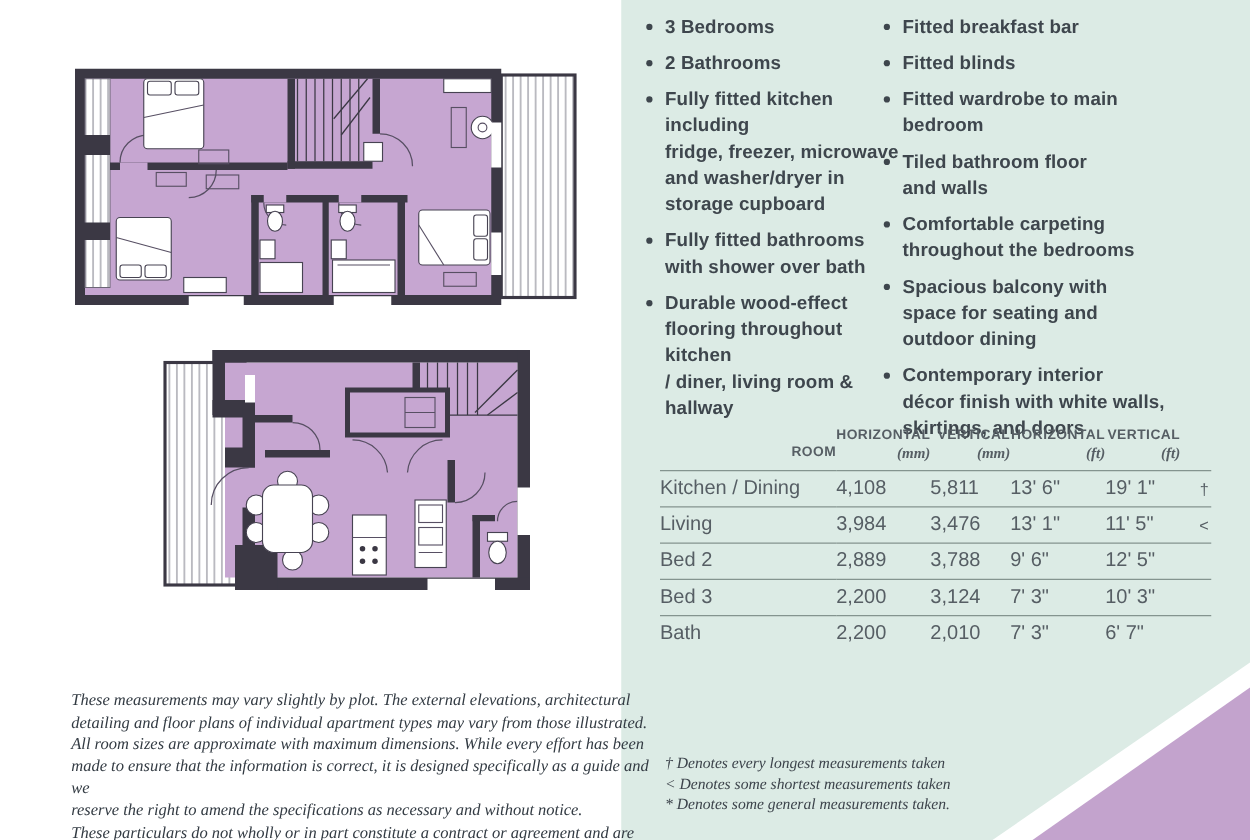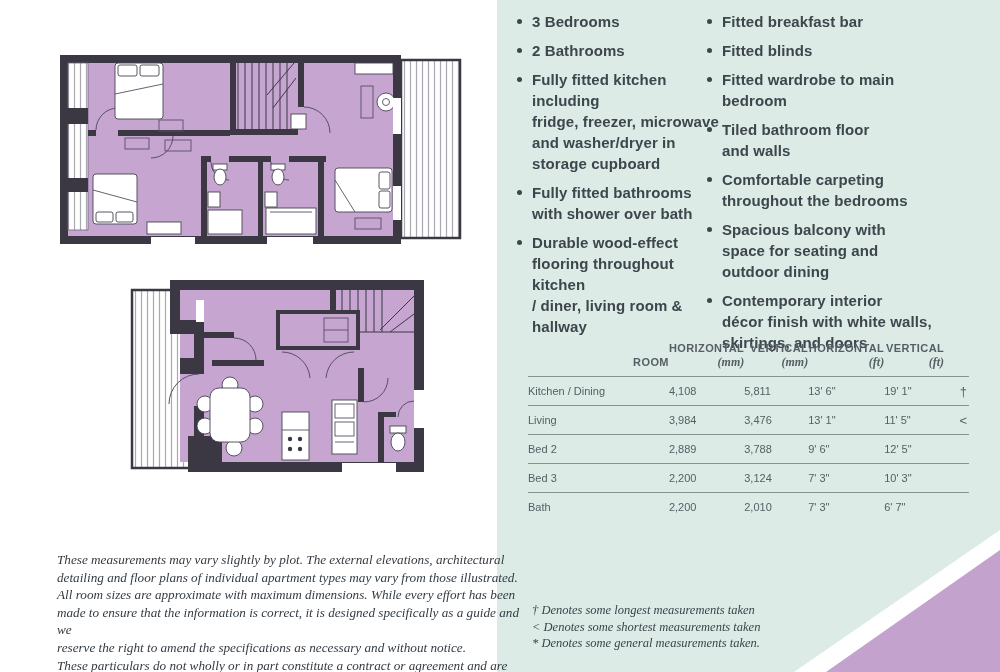--- a/index.html
+++ b/index.html
@@ -24,21 +24,21 @@
   .feat .ftx{font-size:15px;line-height:21px;white-space:pre-line;letter-spacing:.1px;font-weight:bold;}
 
   
   .meas-table{position:absolute;left:528px;top:341px;width:441px;border-collapse:collapse;}
   .meas-table th{
     text-align:right;vertical-align:bottom;padding:0 0 7px 0;
     font-size:11px;font-weight:bold;letter-spacing:.4px;color:var(--muted);line-height:14px;
   }
   .meas-table th .sub{display:block;font-family:"Liberation Serif",serif;font-style:italic;
     font-weight:bold;font-size:12px;letter-spacing:0;}
-  .meas-table td{font-size:11px;color:var(--muted);height:29px;padding:0;}
+  .meas-table td{font-size:16px;color:var(--muted);height:29px;padding:0;}
   .meas-table tbody tr{border-top:1px solid var(--line);}
   .meas-table td.marker{font-size:13px;color:var(--muted);text-align:right;padding-right:2px;}
 
   
   .footnotes{position:absolute;left:532px;top:602px;
     font-family:"Liberation Serif",serif;font-style:italic;font-size:12.5px;line-height:16.5px;color:#3c434b;}
 
   
   .disclaimer{position:absolute;left:57px;top:551px;width:462px;
     font-family:"Liberation Serif",serif;font-style:italic;font-size:13.2px;line-height:17.6px;
@@ -375,21 +375,21 @@
         <td>2,200</td>
         <td>2,010</td>
         <td>7' 3"</td>
         <td>6' 7"</td>
         <td class="marker"></td>
       </tr>
     </tbody>
 </table>
 
 <div class="footnotes">
-    <div>† Denotes some longest measurements taken</div>
+    <div>† Denotes every longest measurements taken</div>
     <div>&lt; Denotes some shortest measurements taken</div>
     <div>* Denotes some general measurements taken.</div>
   </div>
 
 <div class="disclaimer">These measurements may vary slightly by plot. The external elevations, architectural
 detailing and floor plans of individual apartment types may vary from those illustrated.
 All room sizes are approximate with maximum dimensions. While every effort has been
 made to ensure that the information is correct, it is designed specifically as a guide and we
 reserve the right to amend the specifications as necessary and without notice.
 These particulars do not wholly or in part constitute a contract or agreement and are for

